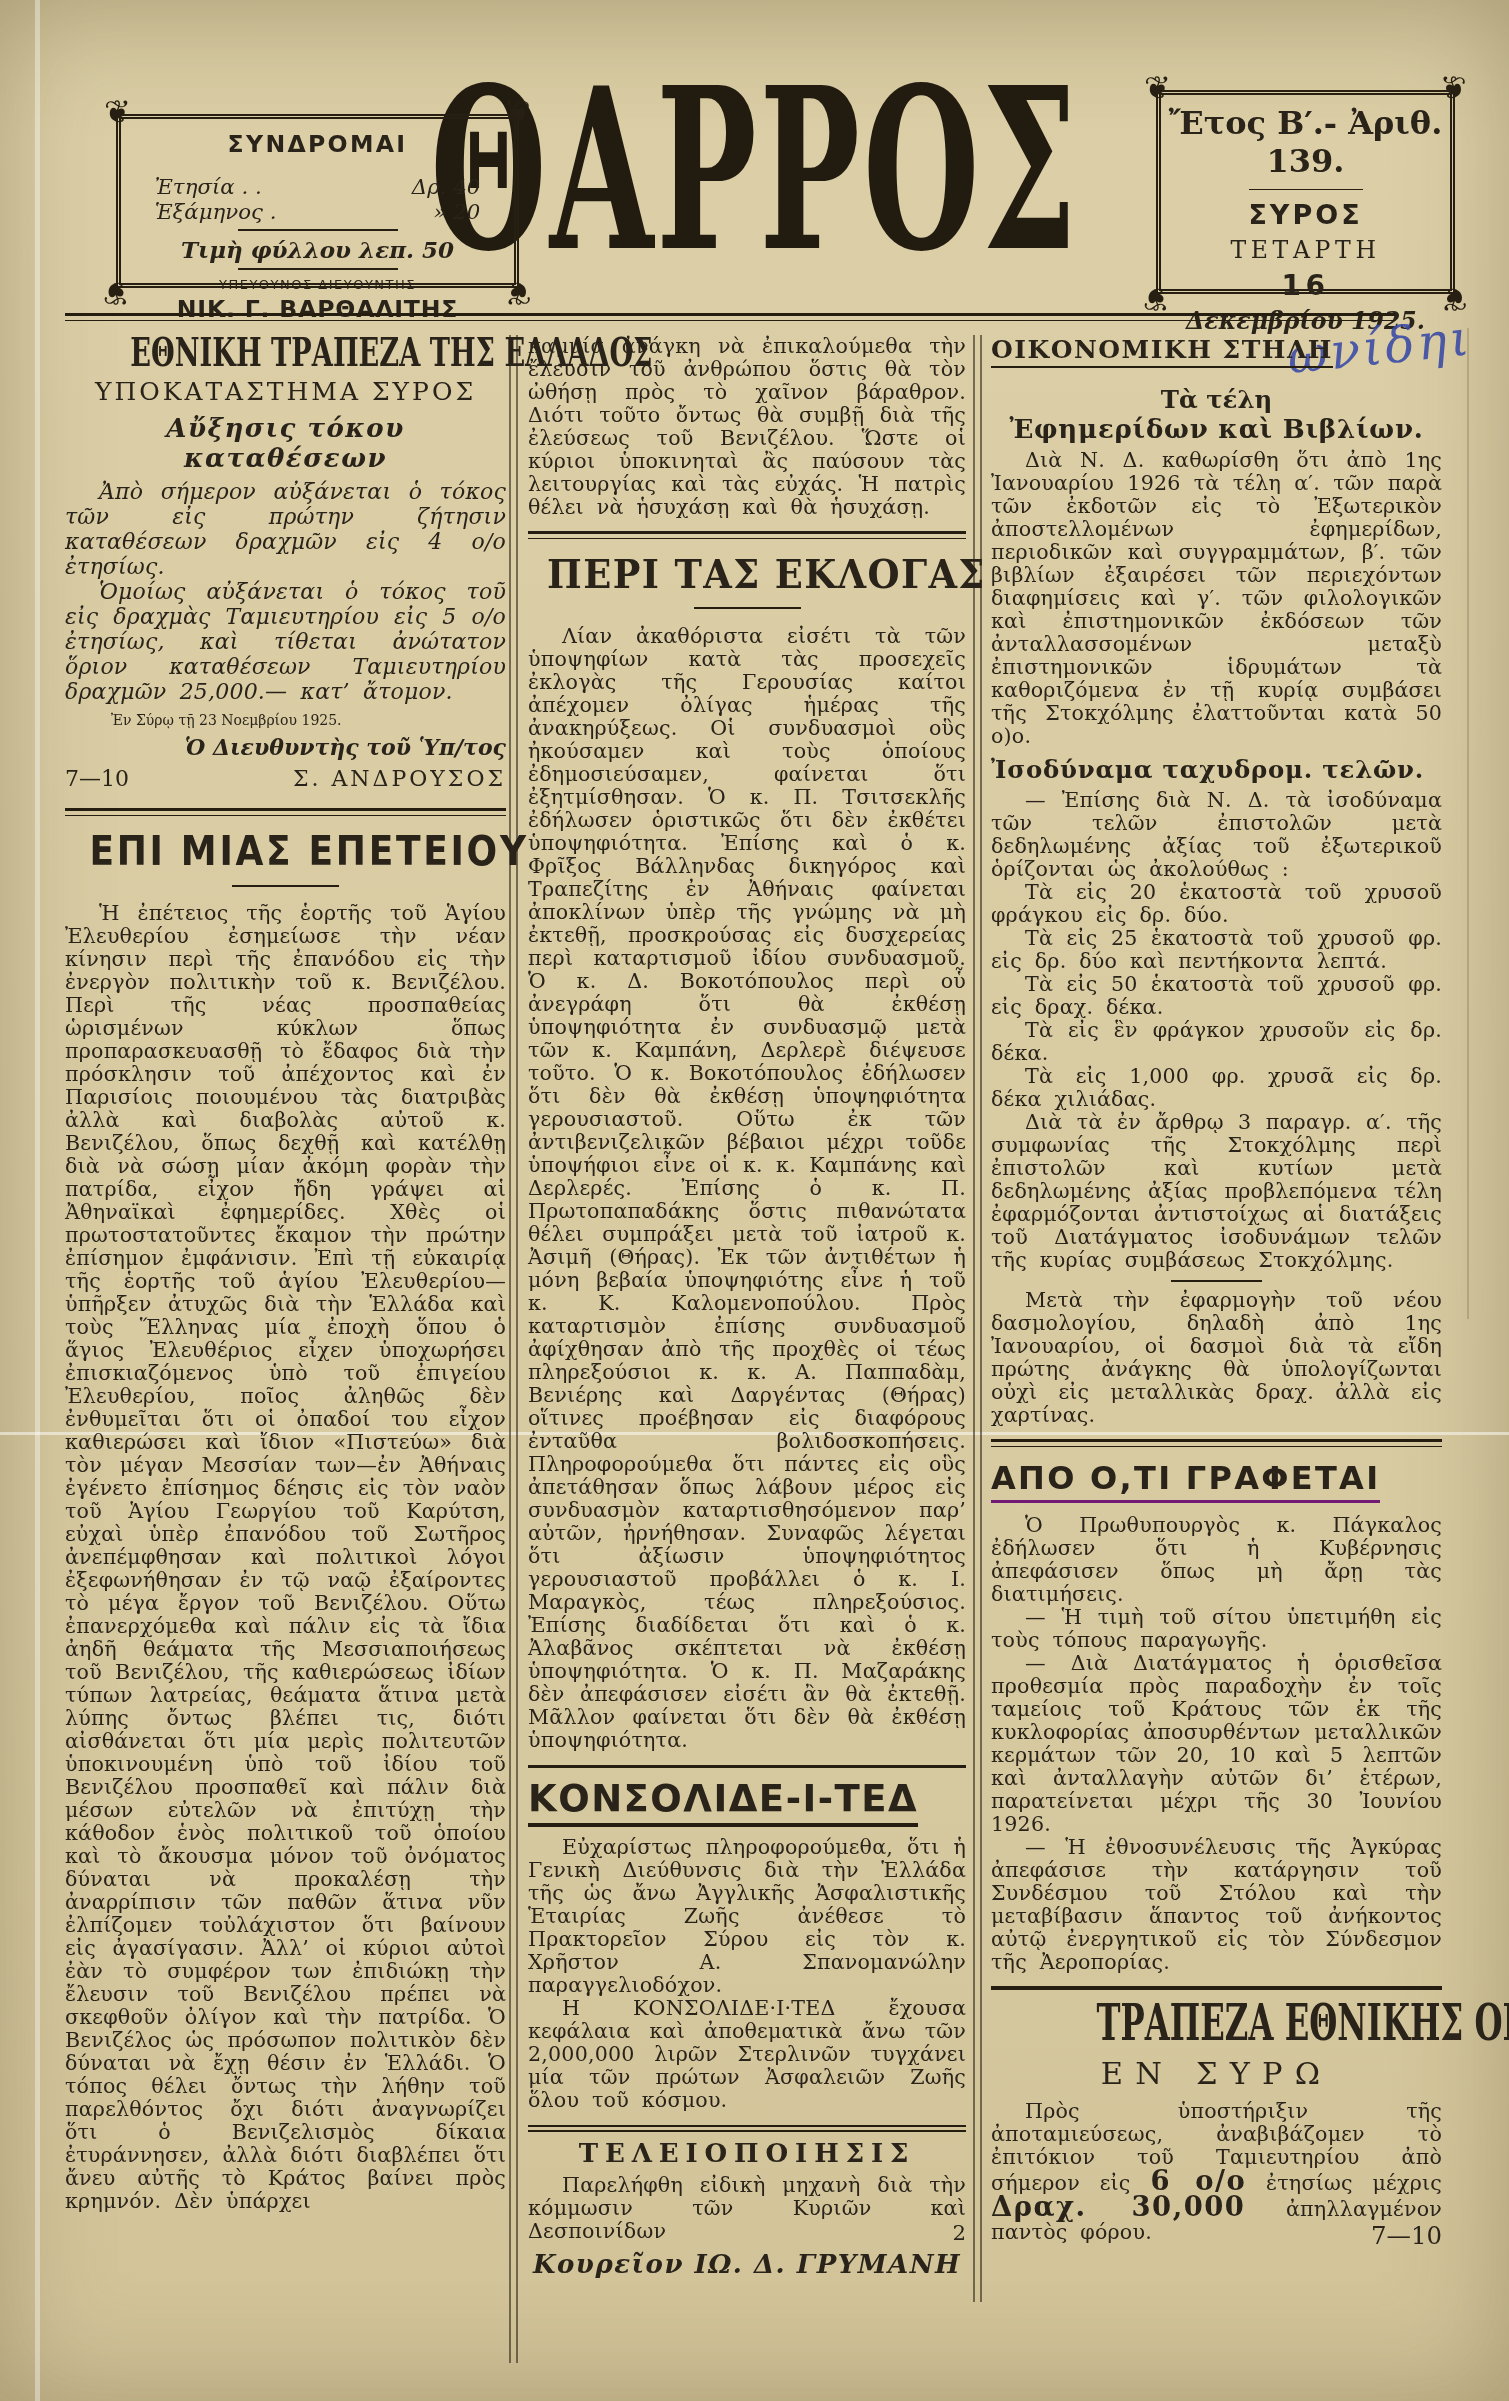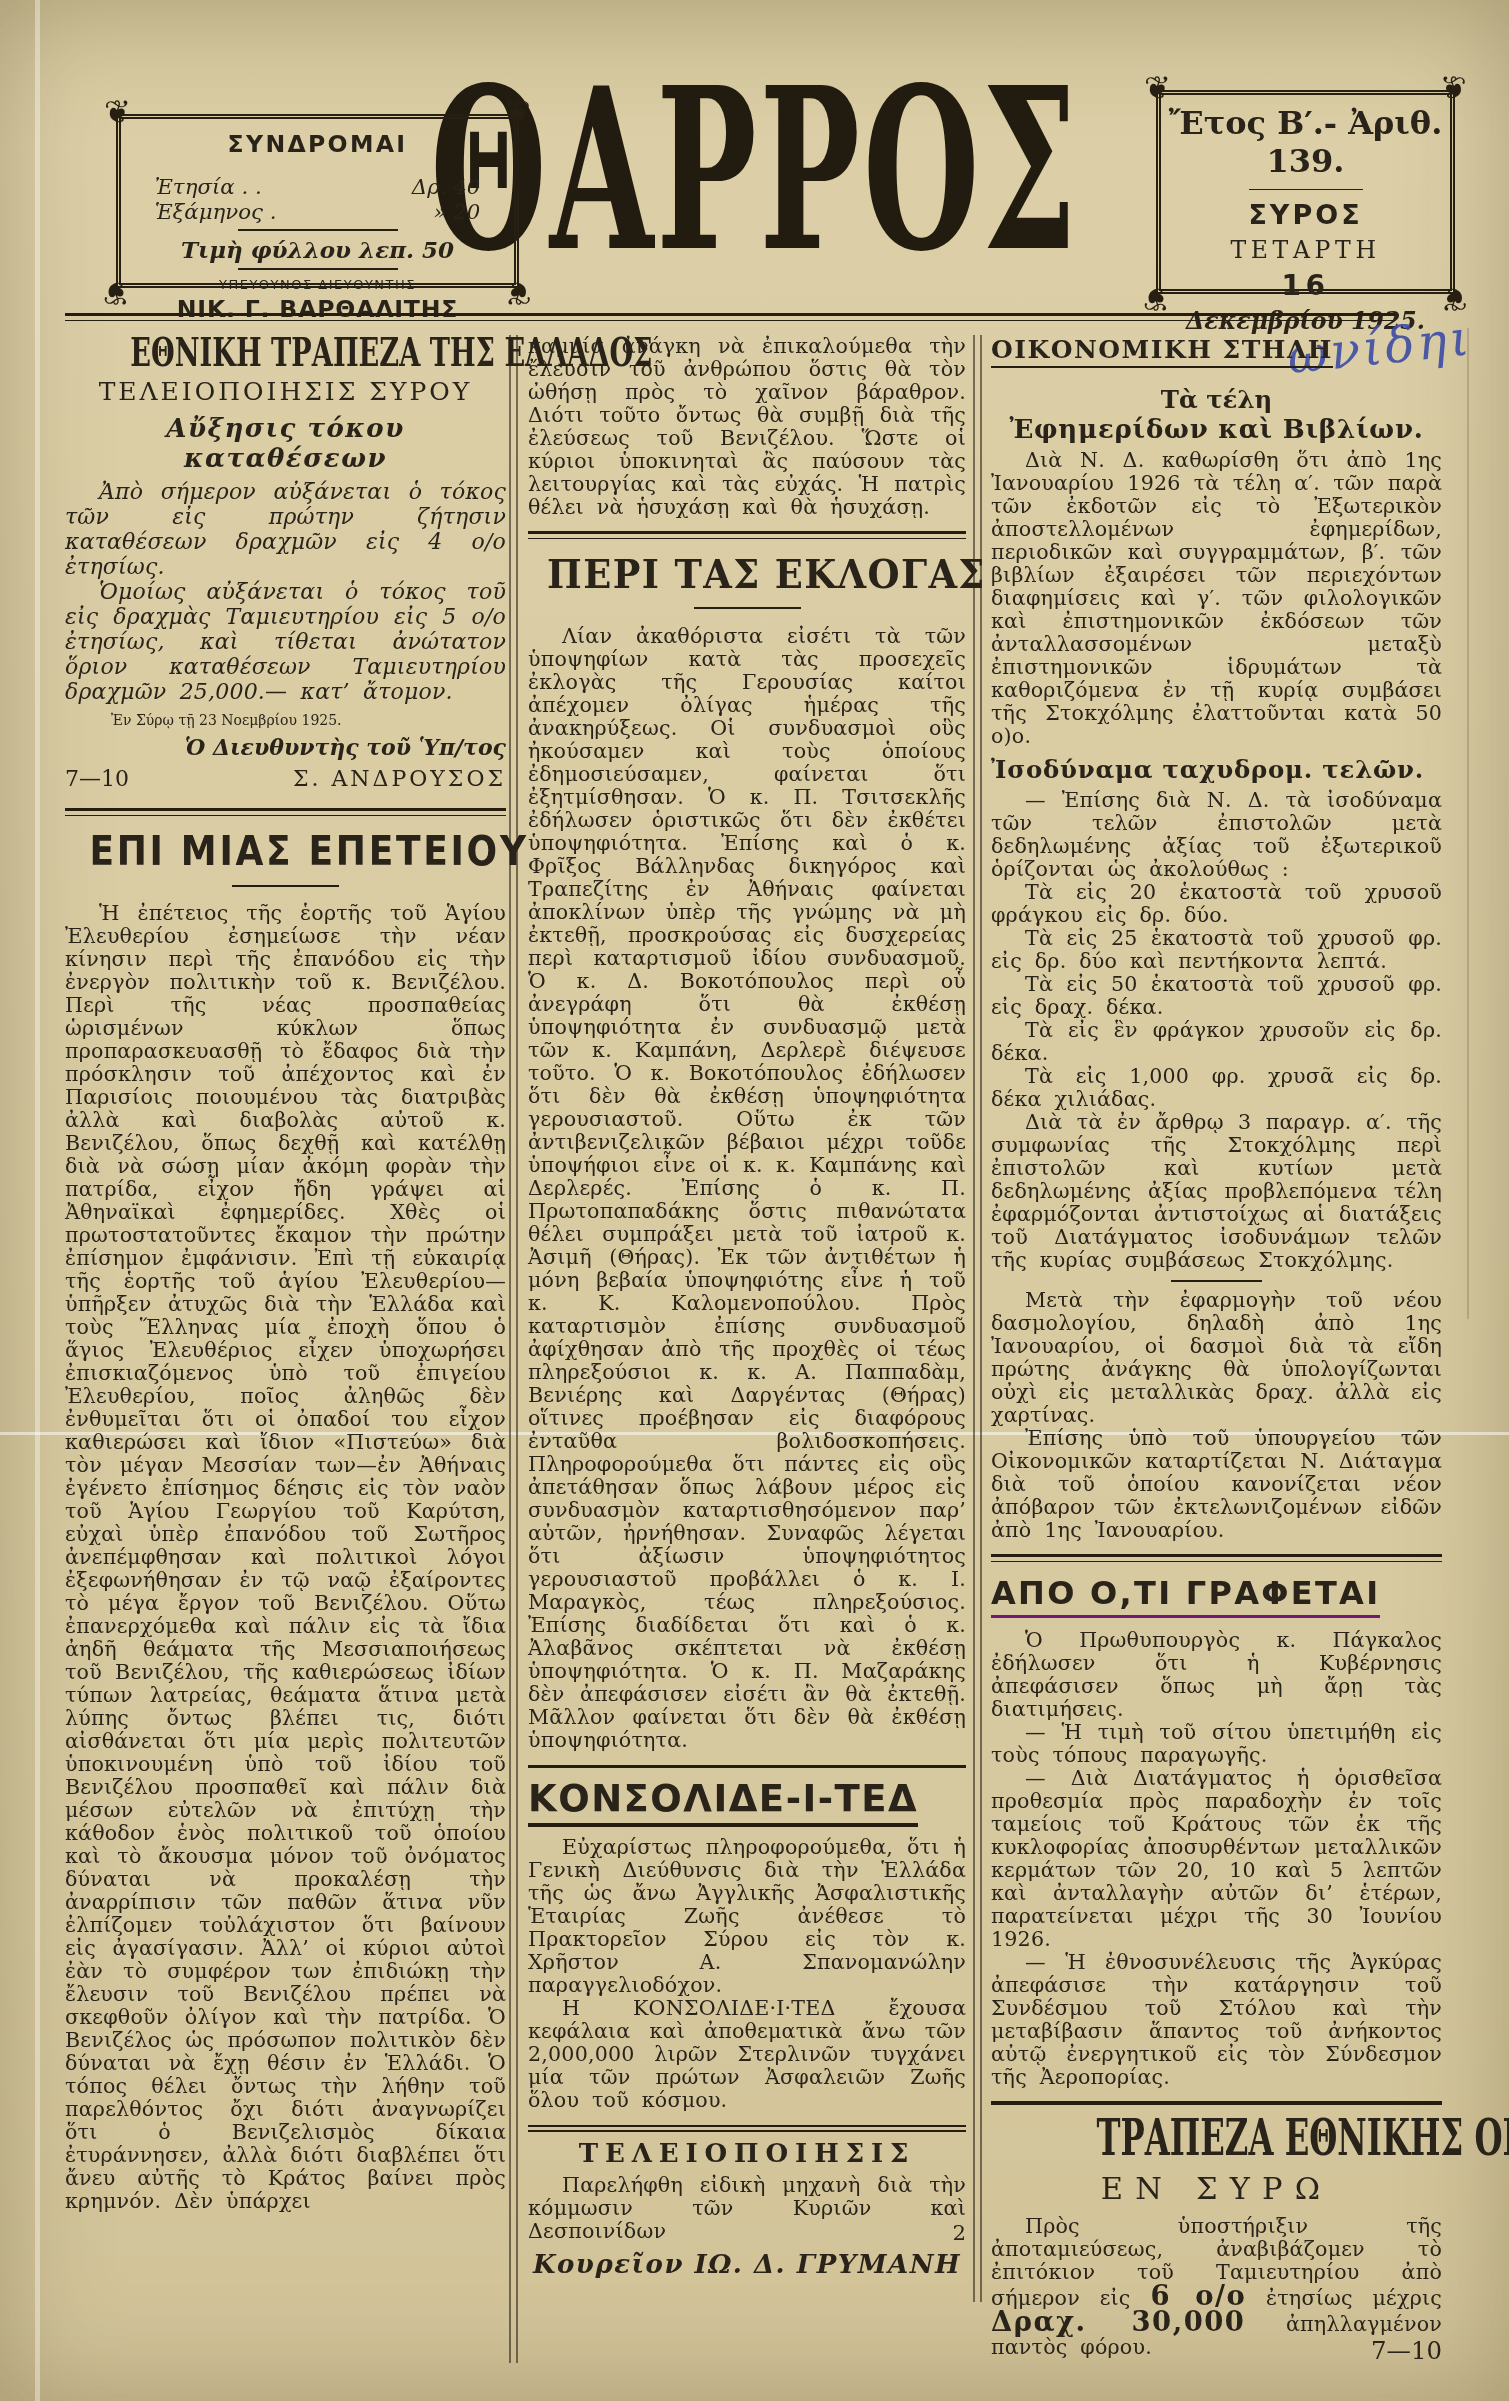--- a/index.html
+++ b/index.html
@@ -144,21 +144,21 @@
 
 <div class="main-rule"></div>
 <div class="vsep" id="vsep1"></div>
 <div class="vsep" id="vsep2"></div>
 
 <div class="handwriting">ωνίδηι</div>
 
 <div class="col" id="col1">
   <div>
     <div class="h-bank"><span class="squeeze2">ΕΘΝΙΚΗ ΤΡΑΠΕΖΑ ΤΗΣ ΕΛΛΑΔΟΣ</span></div>
-    <div class="h-bank-sub">ΤΕΛΕΙΟΠΟΙΗΣΙΣ ΣΥΡΟΥ</div>
+    <div class="h-bank-sub">ΥΠΟΚΑΤΑΣΤΗΜΑ ΣΥΡΟΣ</div>
     <div class="h-bank-note">Αὔξησις τόκου καταθέσεων</div>
     <div class="bt it">
       <p>Ἀπὸ σήμερον αὐξάνεται ὁ τόκος τῶν εἰς πρώτην ζήτησιν καταθέσεων δραχμῶν εἰς 4 ο/ο ἐτησίως.</p>
       <p>Ὁμοίως αὐξάνεται ὁ τόκος τοῦ εἰς δραχμὰς Ταμιευτηρίου εἰς 5 ο/ο ἐτησίως, καὶ τίθεται ἀνώτατον ὅριον καταθέσεων Ταμιευτηρίου δραχμῶν 25,000.— κατ’ ἄτομον.</p>
     </div>
     <div class="dateline">Ἐν Σύρῳ τῇ 23 Νοεμβρίου 1925.</div>
     <div class="signer">Ὁ Διευθυντὴς τοῦ Ὑπ/τος</div>
     <div class="sigrow">
       <span>7—10</span>
       <span class="signame">Σ. ΑΝΔΡΟΥΣΟΣ</span>
@@ -222,21 +222,20 @@
       <p>Τὰ εἰς 25 ἑκατοστὰ τοῦ χρυσοῦ φρ. εἰς δρ. δύο καὶ πεντήκοντα λεπτά.</p>
       <p>Τὰ εἰς 50 ἑκατοστὰ τοῦ χρυσοῦ φρ. εἰς δραχ. δέκα.</p>
       <p>Τὰ εἰς ἓν φράγκον χρυσοῦν εἰς δρ. δέκα.</p>
       <p>Τὰ εἰς 1,000 φρ. χρυσᾶ εἰς δρ. δέκα χιλιάδας.</p>
       <p>Διὰ τὰ ἐν ἄρθρῳ 3 παραγρ. α′. τῆς συμφωνίας τῆς Στοκχόλμης περὶ ἐπιστολῶν καὶ κυτίων μετὰ δεδηλωμένης ἀξίας προβλεπόμενα τέλη ἐφαρμόζονται ἀντιστοίχως αἱ διατάξεις τοῦ Διατάγματος ἰσοδυνάμων τελῶν τῆς κυρίας συμβάσεως Στοκχόλμης.</p>
     </div>
   </div>
   <div class="rule-short"></div>
   <div class="bt">
     <p>Μετὰ τὴν ἐφαρμογὴν τοῦ νέου δασμολογίου, δηλαδὴ ἀπὸ 1ης Ἰανουαρίου, οἱ δασμοὶ διὰ τὰ εἴδη πρώτης ἀνάγκης θὰ ὑπολογίζωνται οὐχὶ εἰς μεταλλικὰς δραχ. ἀλλὰ εἰς χαρτίνας.</p>
-    <p>Ἐπίσης ὑπὸ τοῦ ὑπουργείου τῶν Οἰκονομικῶν καταρτίζεται Ν. Διάταγμα διὰ τοῦ ὁποίου κανονίζεται νέον ἀπόβαρον τῶν ἐκτελωνιζομένων εἰδῶν ἀπὸ 1ης Ἰανουαρίου.</p>
   </div>
   <div class="rule-dd" style="margin-top:12.2px;"></div>
   <div>
     <div class="h-apo">ΑΠΟ Ο,ΤΙ ΓΡΑΦΕΤΑΙ</div>
     <div class="bt">
       <p>Ὁ Πρωθυπουργὸς κ. Πάγκαλος ἐδήλωσεν ὅτι ἡ Κυβέρνησις ἀπεφάσισεν ὅπως μὴ ἄρῃ τὰς διατιμήσεις.</p>
       <p>— Ἡ τιμὴ τοῦ σίτου ὑπετιμήθη εἰς τοὺς τόπους παραγωγῆς.</p>
       <p>— Διὰ Διατάγματος ἡ ὁρισθεῖσα προθεσμία πρὸς παραδοχὴν ἐν τοῖς ταμείοις τοῦ Κράτους τῶν ἐκ τῆς κυκλοφορίας ἀποσυρθέντων μεταλλικῶν κερμάτων τῶν 20, 10 καὶ 5 λεπτῶν καὶ ἀνταλλαγὴν αὐτῶν δι’ ἑτέρων, παρατείνεται μέχρι τῆς 30 Ἰουνίου 1926.</p>
       <p>— Ἡ ἐθνοσυνέλευσις τῆς Ἀγκύρας ἀπεφάσισε τὴν κατάργησιν τοῦ Συνδέσμου τοῦ Στόλου καὶ τὴν μεταβίβασιν ἅπαντος τοῦ ἀνήκοντος αὐτῷ ἐνεργητικοῦ εἰς τὸν Σύνδεσμον τῆς Ἀεροπορίας.</p>
     </div>

